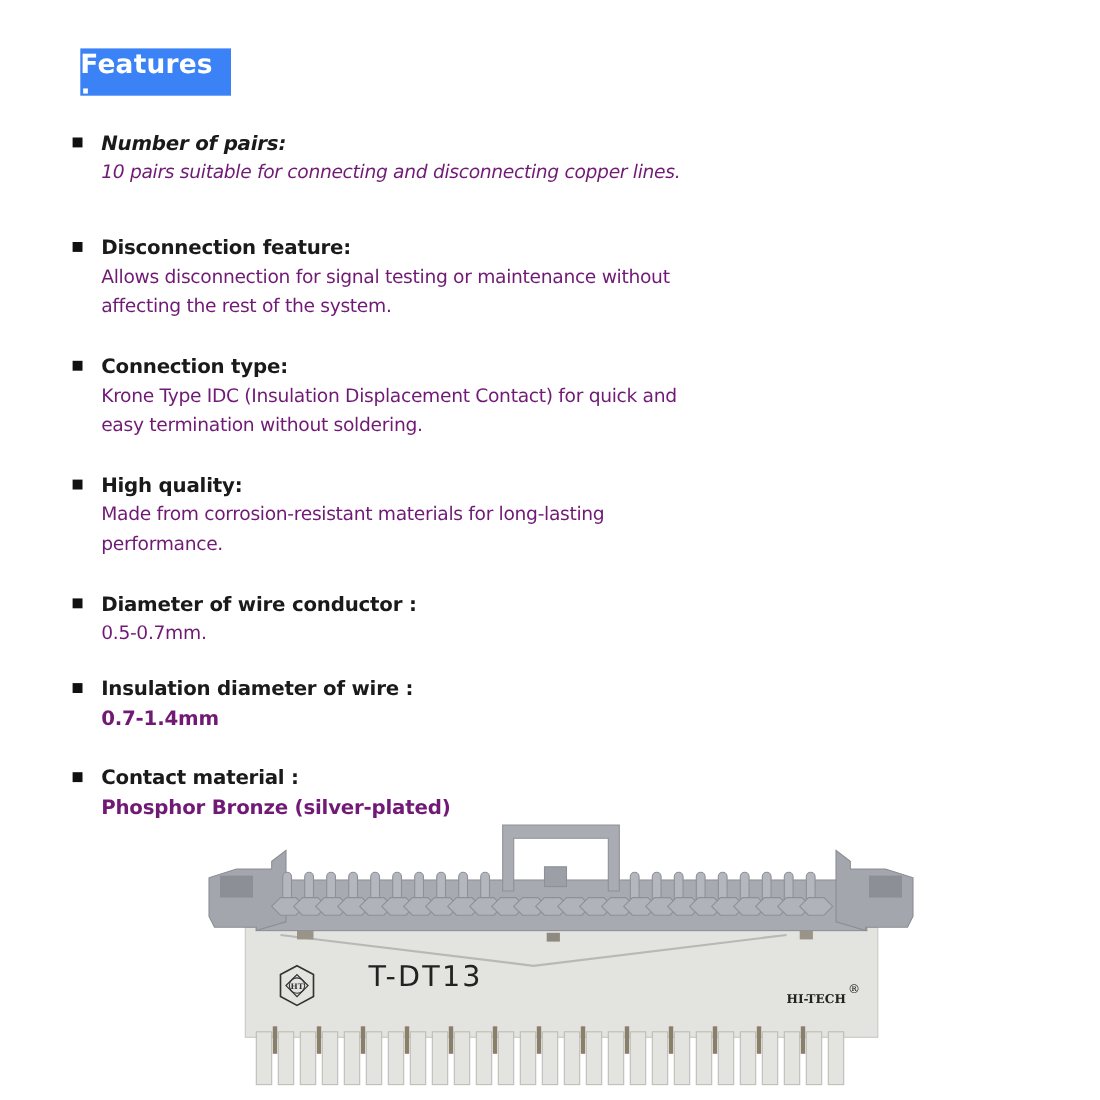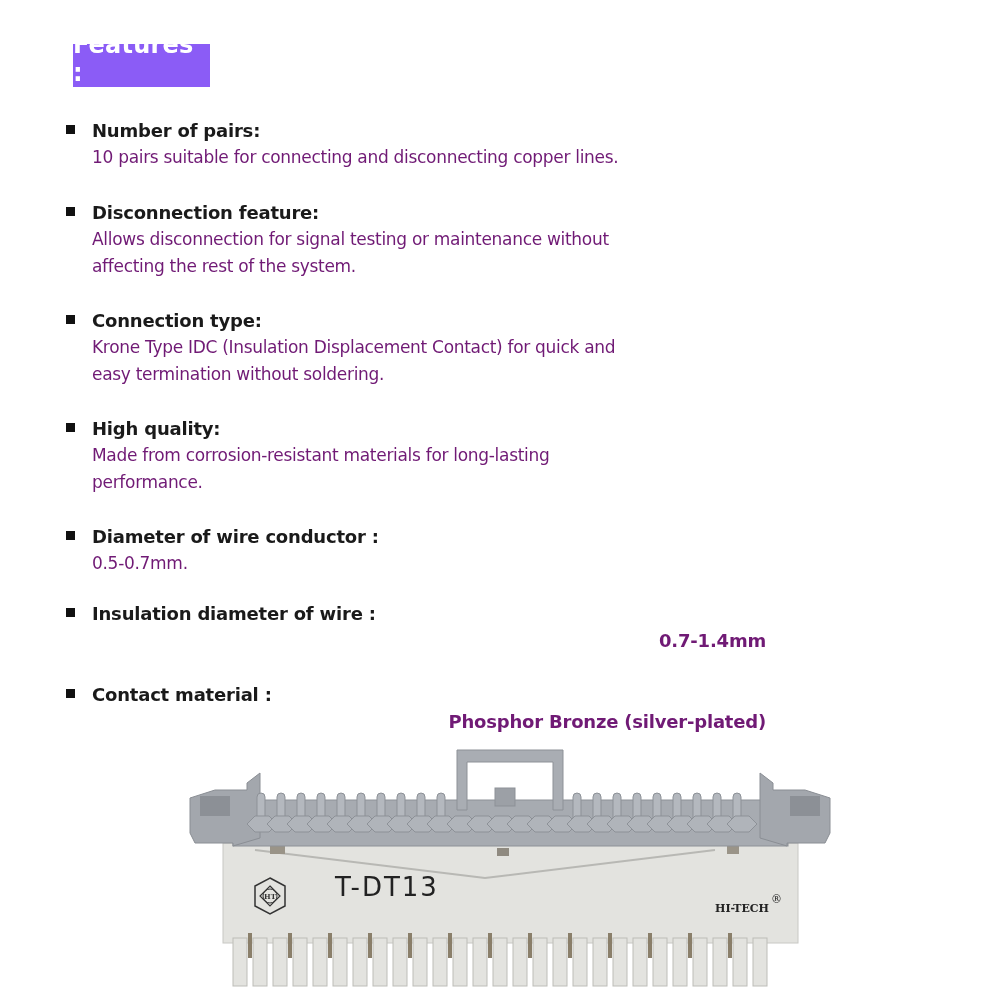--- a/index.html
+++ b/index.html
@@ -1,37 +1,37 @@
 <!DOCTYPE html>
 <html><head>
   <meta charset="utf-8">
   <style>
     html, body { margin:0; padding:0; }
     body { width:1000px; height:1000px; background:#ffffff; position:relative; overflow:hidden;
       font-family: "DejaVu Sans", sans-serif; color:#1f1f1f; }
-    .title-box { position:absolute; left:73px; top:44px; width:137px; height:43px; background:#8b5cf6;
-      display:flex; align-items:flex-end; justify-content:center; }
+    .title-box { position:absolute; left:73px; top:44px; width:137px; height:43px; background:#3b82f6;
+      display:flex; align-items:flex-start; justify-content:center; }
     .title-box span { color:#fff; font-weight:bold; font-size:24px; letter-spacing:0.2px; }
     .list { position:absolute; left:66px; top:117px; width:700px; }
     .item { position:relative; padding-left:26px; }
     .bullet { position:absolute; left:0; top:8px; width:9px; height:9px; background:#111; }
     .head { font-weight:bold; font-size:18px; line-height:27px; color:#1a1a1a; letter-spacing:-0.2px;}
     .body { font-size:17px; line-height:27px; color:#701a75; letter-spacing:-0.3px; }
-    .body.bold { font-weight:bold; font-size:18px; letter-spacing:-0.2px;text-align:right;}
+    .body.bold { font-weight:bold; font-size:18px; letter-spacing:-0.2px;}
     .product { position:absolute; left:185px; top:748px; width:650px; height:245px; }
   </style>
 </head>
 <body>
 
 <div class="title-box">
   <span>Features :</span>
 </div>
 
 <div class="list">
-  <div class="item" style="margin-bottom:28px;">
+  <div class="item" style="margin-bottom:41px;font-style:italic;">
     <div class="bullet"></div>
     <div class="head">Number of pairs:</div>
     <div class="body">10 pairs suitable for connecting and disconnecting copper lines.</div>
   </div>
   <div class="item" style="margin-bottom:27px;">
     <div class="bullet"></div>
     <div class="head">Disconnection feature:</div>
     <div class="body">Allows disconnection for signal testing or maintenance without</div>
     <div class="body">affecting the rest of the system.</div>
   </div>

